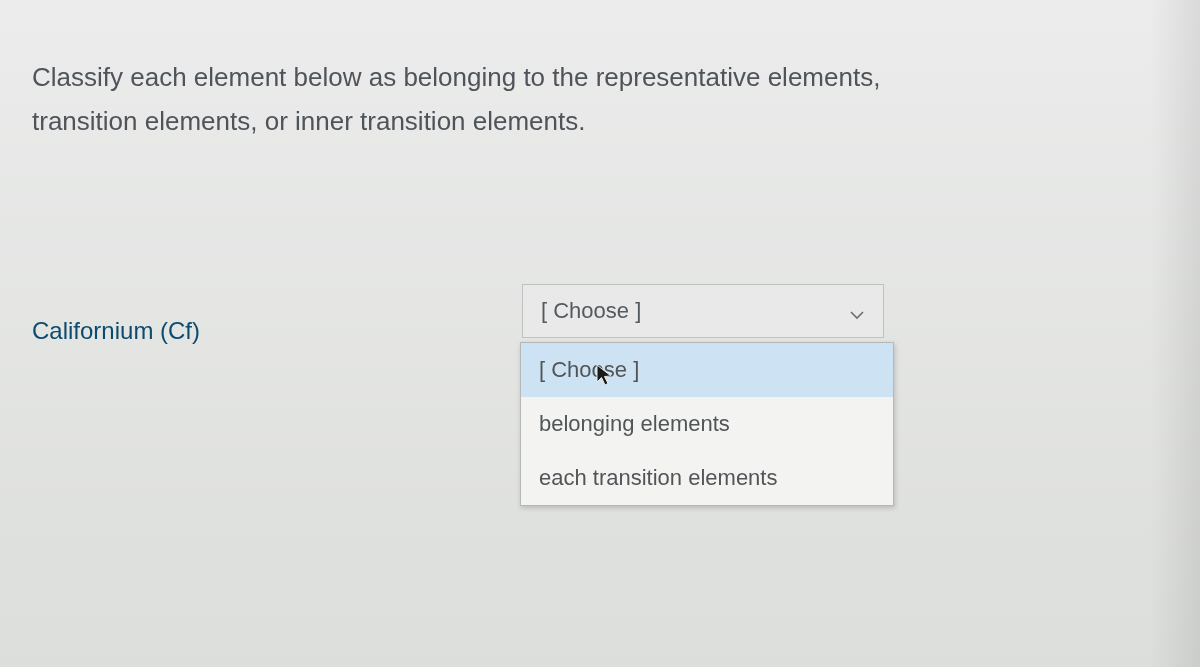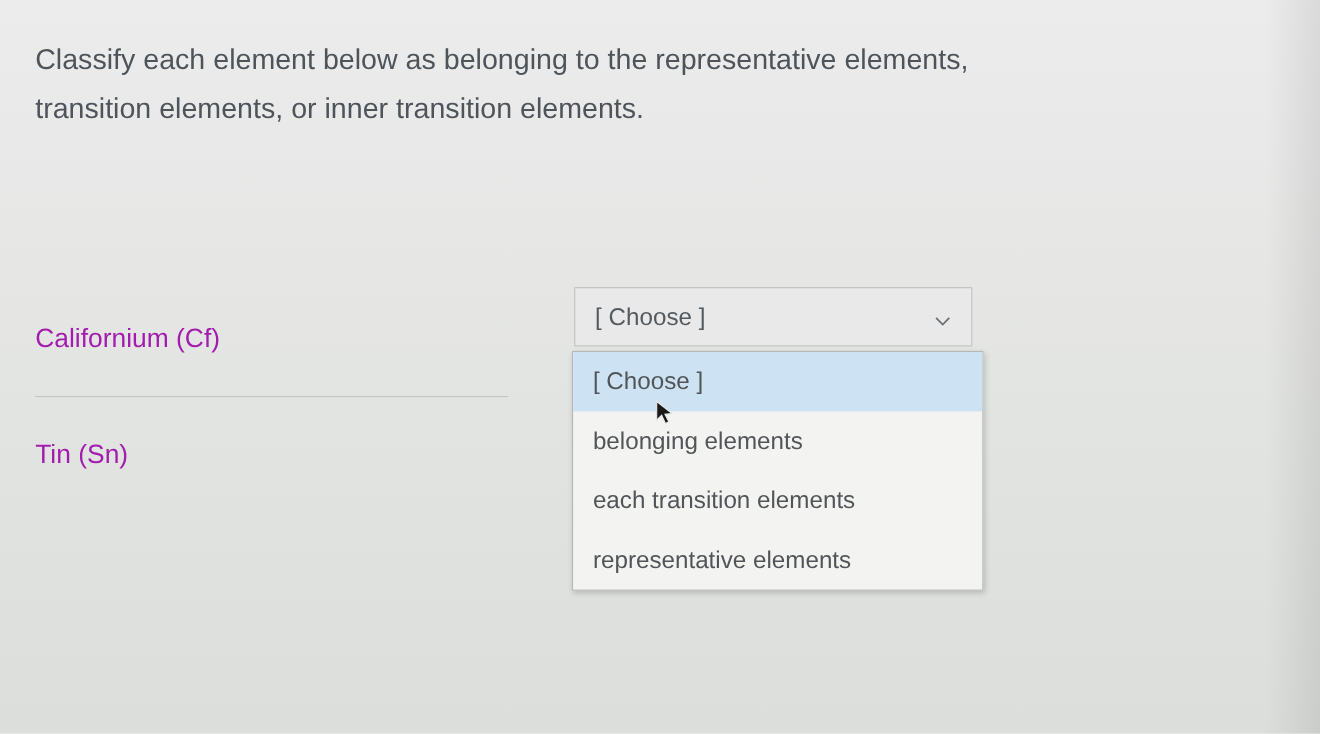--- a/index.html
+++ b/index.html
@@ -5,42 +5,42 @@
   * { box-sizing: border-box; margin: 0; padding: 0; }
   body {
     font-family: "Segoe UI", Arial, sans-serif;
     background: linear-gradient(180deg, #ebeceb 0%, #dcdedb 100%);
     width: 1200px;
     height: 667px;
     overflow: hidden;
     position: relative;
   }
   .wrap {
-    padding: 32px 32px 0 32px;
+    padding: 55px 32px 0 32px;
   }
   .prompt {
     font-size: 26px;
     line-height: 1.7;
     color: #4e545a;
     max-width: 920px;
   }
   .items {
     margin-top: 135px;
     position: relative;
   }
   .row {
     display: flex;
     align-items: center;
     height: 106px;
     position: relative;
   }
   .row .label {
     width: 430px;
     font-size: 24px;
-    color: #a21caf;
+    color: #0c4a6e;
     padding-left: 0;
   }
   .row::after {
     content: "";
     position: absolute;
     left: 0;
     bottom: 0;
     width: 430px;
     height: 1px;
     background: #c4c6c4;
@@ -127,27 +127,23 @@
           <svg viewBox="0 0 16 16" width="16" height="16">
               <path d="M2 5 L8 11 L14 5" fill="none" stroke="currentColor" stroke-width="1.6"></path>
             </svg>
         </span>
       </div>
 
       <div class="dropdown">
         <div class="opt highlight">[ Choose ]</div>
         <div class="opt">belonging elements</div>
         <div class="opt">each transition elements</div>
-        <div class="opt">representative elements</div>
       </div>
     </div>
 
-    <div class="row">
-      <div class="label">Tin (Sn)</div>
-    </div>
 
 
   </div>
 </div>
 
 <div class="cursor">
   <svg viewBox="0 0 18 22" width="18" height="22">
     <path d="M1 1 L1 18 L5.5 13.5 L9 21 L12 19.5 L8.5 12.5 L15 12 Z" fill="#1a1a1a" stroke="#e9eae8" stroke-width="1"></path>
   </svg>
 </div>

